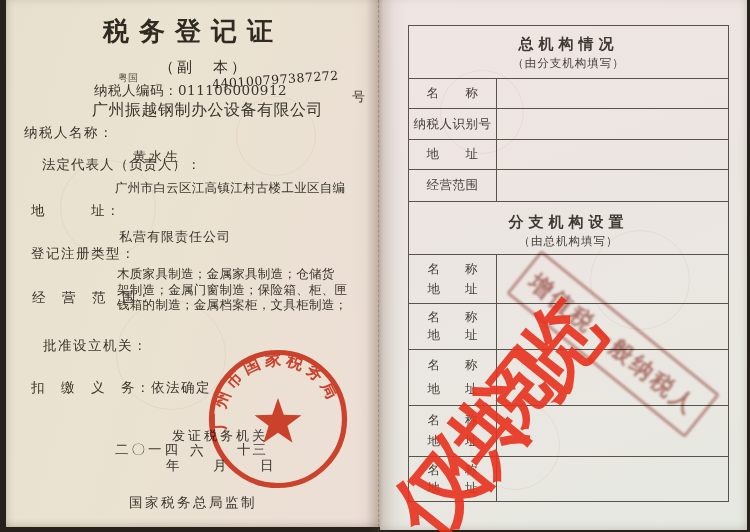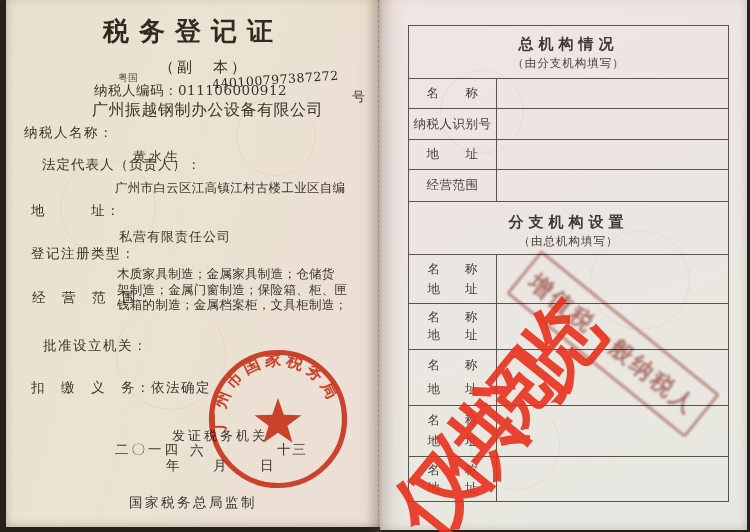--- a/index.html
+++ b/index.html
@@ -111,21 +111,21 @@
     </div>
     <div class="abs lp-label" style="left:26px;top:289px;">经　营　范　围：</div>
 
     <div class="abs lp-label" style="left:25px;top:337px;margin-left:12px;">批准设立机关：</div>
 
     <div class="abs lp-label" style="left:25px;top:379px;">扣　缴　义　务：依法确定</div>
 
     <div class="abs lp-issuer">发证税务机关</div>
     <div class="abs" style="left:109px;top:441px;font-size:13.5px;letter-spacing:3px;">二〇一四</div>
     <div class="abs" style="left:184px;top:442px;font-size:13.5px;">六</div>
-    <div class="abs" style="left:231px;top:441px;font-size:13.5px;letter-spacing:2px;margin-left:40px;">十三</div>
+    <div class="abs" style="left:231px;top:441px;font-size:13.5px;letter-spacing:2px;">十三</div>
     <div class="abs" style="left:160px;top:457px;font-size:13.5px;">年</div>
     <div class="abs" style="left:207px;top:457px;font-size:13.5px;">月</div>
     <div class="abs" style="left:254px;top:457px;font-size:13.5px;">日</div>
 
     <div class="abs lp-footer">国家税务总局监制</div>
 
     <svg class="seal" viewBox="0 0 160 160">
       <circle cx="80" cy="80" r="70" fill="none" stroke="#d93b23" stroke-width="5.5"></circle>
       <polygon fill="#d93b23" points="80,58 86.1,75.6 104.7,76 89.9,87.2 95.3,105 80,94.4 64.7,105 70.1,87.2 55.3,76 73.9,75.6"></polygon>
       <defs>

